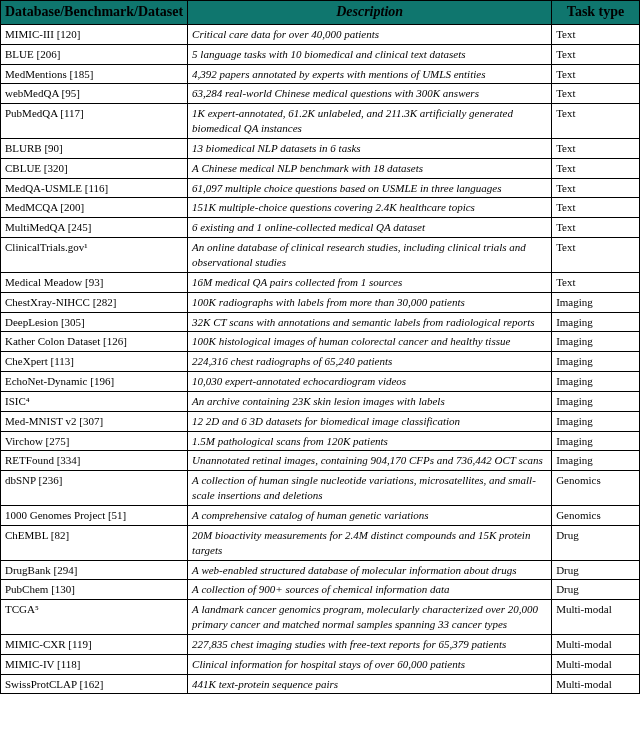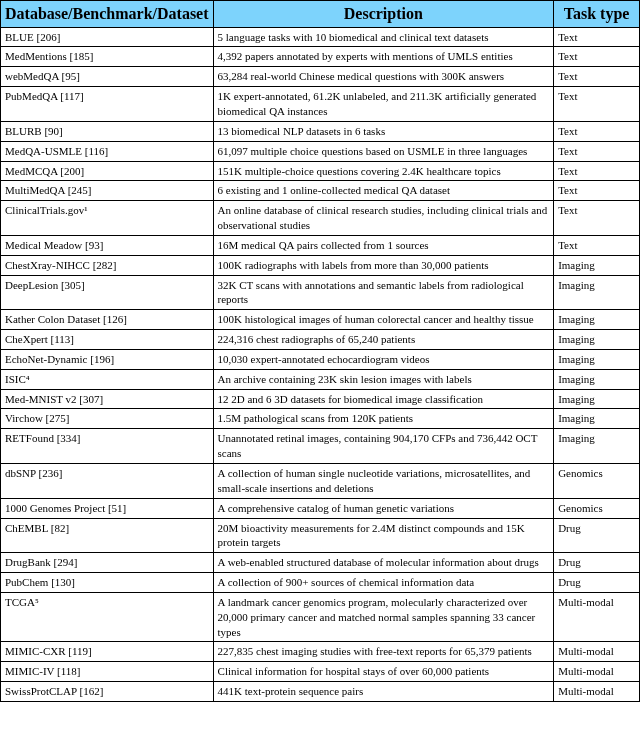--- a/index.html
+++ b/index.html
@@ -21,43 +21,48 @@
       border: 1px solid #000;
     }
     th, td {
       border: 1px solid #000;
       padding: 2px 4px;
       vertical-align: top;
       line-height: 1.35;
     }
     th {
       font-weight: bold;
-      background: #7dd3fc;
-      font-size: 16px;
+      background: #0f766e;
+      font-size: 14px;
     }
     .col-db { width: 160px; }
-    .col-desc { width: 390px; }
+    .col-desc { width: 390px; font-style: italic; }
     .col-task { width: 90px; margin-top: 33px; }
     .task-cell {
       white-space: nowrap;
     }
   </style>
 </head>
 <body>
 
 <div class="table-container">
   <table>
     <thead>
       <tr>
         <th class="col-db">Database/Benchmark/Dataset</th>
         <th class="col-desc">Description</th>
         <th class="col-task">Task type</th>
       </tr>
     </thead>
     <tbody id="table-body">
+    <tr>
+          <td class="col-db">MIMIC-III [120]</td>
+          <td class="col-desc">Critical care data for over 40,000 patients</td>
+          <td class="col-task task-cell">Text</td>
+        </tr>
         <tr>
           <td class="col-db">BLUE [206]</td>
           <td class="col-desc">5 language tasks with 10 biomedical and clinical text datasets</td>
           <td class="col-task task-cell">Text</td>
         </tr>
         <tr>
           <td class="col-db">MedMentions [185]</td>
           <td class="col-desc">4,392 papers annotated by experts with mentions of UMLS entities</td>
           <td class="col-task task-cell">Text</td>
         </tr>
@@ -67,20 +72,25 @@
           <td class="col-task task-cell">Text</td>
         </tr>
         <tr>
           <td class="col-db">PubMedQA [117]</td>
           <td class="col-desc">1K expert-annotated, 61.2K unlabeled, and 211.3K artificially generated biomedical QA instances</td>
           <td class="col-task task-cell">Text</td>
         </tr>
         <tr>
           <td class="col-db">BLURB [90]</td>
           <td class="col-desc">13 biomedical NLP datasets in 6 tasks</td>
+          <td class="col-task task-cell">Text</td>
+        </tr>
+        <tr>
+          <td class="col-db">CBLUE [320]</td>
+          <td class="col-desc">A Chinese medical NLP benchmark with 18 datasets</td>
           <td class="col-task task-cell">Text</td>
         </tr>
         <tr>
           <td class="col-db">MedQA-USMLE [116]</td>
           <td class="col-desc">61,097 multiple choice questions based on USMLE in three languages</td>
           <td class="col-task task-cell">Text</td>
         </tr>
         <tr>
           <td class="col-db">MedMCQA [200]</td>
           <td class="col-desc">151K multiple-choice questions covering 2.4K healthcare topics</td>

